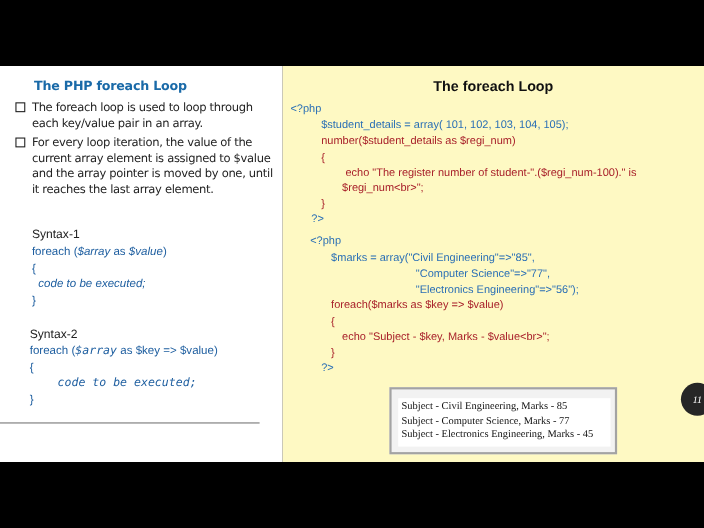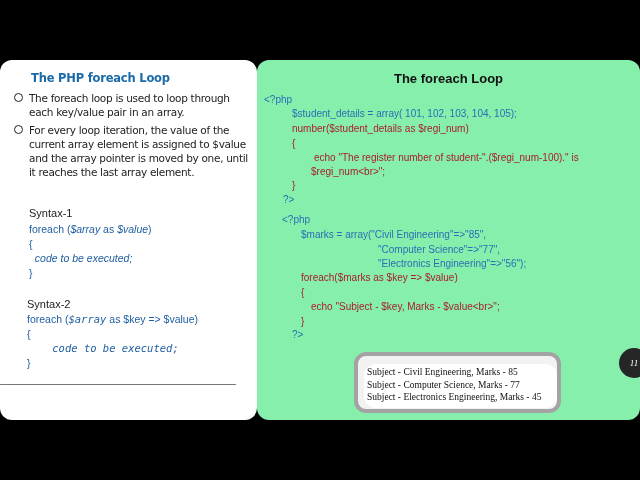--- a/index.html
+++ b/index.html
@@ -1,34 +1,34 @@
 <!DOCTYPE html>
 <html><head>
 <meta charset="utf-8">
 <style>
-  * { margin:0; padding:0; box-sizing:border-box;border-radius:12px; }
+  * { margin:0; padding:0; box-sizing:border-box; }
   html, body { width:640px; height:480px; background:#000; overflow:hidden; }
   .frame { position:relative; width:640px; height:480px; background:#000; }
   .slide { position:absolute; left:0; top:60px; width:640px; height:360px; }
   .left { position:absolute; left:0; top:0; width:257px; height:360px; background:#fff; }
-  .right { position:absolute; left:257px; top:0; width:383px; height:360px; background:#86efac; }
+  .right { position:absolute; left:257px; top:0; width:383px; height:360px; background:#fef9c3; }
   .l-title { position:absolute; left:31px; top:11px; font-family:"DejaVu Sans", sans-serif; font-weight:bold; font-size:11.5px; color:#1a6aa8; letter-spacing:-0.2px; }
   .bullets { position:absolute; left:14px; top:31px; width:240px; font-family:"DejaVu Sans", sans-serif; font-size:10.5px; color:#222; line-height:14px; }
   .bullet { position:relative; padding-left:15px; margin-bottom:4px; letter-spacing:-0.3px; }
   .bullet .box { position:absolute; left:0; top:2px; width:9px; height:9px; border:1.3px solid #222; }
   .syn-label { position:absolute; font-family:Liberation Sans, sans-serif; font-size:11px; color:#222; }
   .code-mono { position:absolute; font-family:Liberation Sans, sans-serif; font-size:10.5px; color:#1f5fa0; line-height:14.5px; white-space:pre; }
   .code-mix { position:absolute; font-family:"Liberation Sans", sans-serif; font-size:10.5px; color:#1f5fa0; line-height:14.5px; white-space:pre; }
   .it { font-style:italic; }
   .divider { position:absolute; left:0; top:324px; width:236px; height:1px; background:#777; }
   .r-title { position:absolute; left:0; width:383px; top:11px; text-align:center; font-family:"Liberation Sans", sans-serif; font-weight:bold; font-size:13px; color:#111; }
   .php { position:absolute; font-family:"Liberation Sans", sans-serif; font-size:10px; line-height:15px; white-space:pre; }
   .blue { color:#2a6fb5; }
   .red { color:#a8202a; }
-  .output-box { position:absolute; left:97px; top:292px; width:207px; height:61px; border:4px solid #a3a3a3; background:#f2f2f2; }
+  .output-box { position:absolute; left:97px; top:292px; width:207px; height:61px; border:2px solid #a3a3a3; background:#f2f2f2; }
   .output-inner { position:absolute; left:6px; top:8px; width:193px; height:44px; background:#fff; padding:2px 3px; font-family:"Liberation Serif", serif; font-size:9.5px; line-height:12.5px; color:#111; }
   .badge { position:absolute; left:362px; top:288px; width:30px; height:30px; border-radius:50%; background:#262626; color:#fff; font-family:"Liberation Serif", serif; font-style:italic; font-size:9px; display:flex; align-items:center; justify-content:center; }
 </style>
 </head>
 <body>
 
 <div class="frame">
   <div class="slide">
 
     <div class="left">

